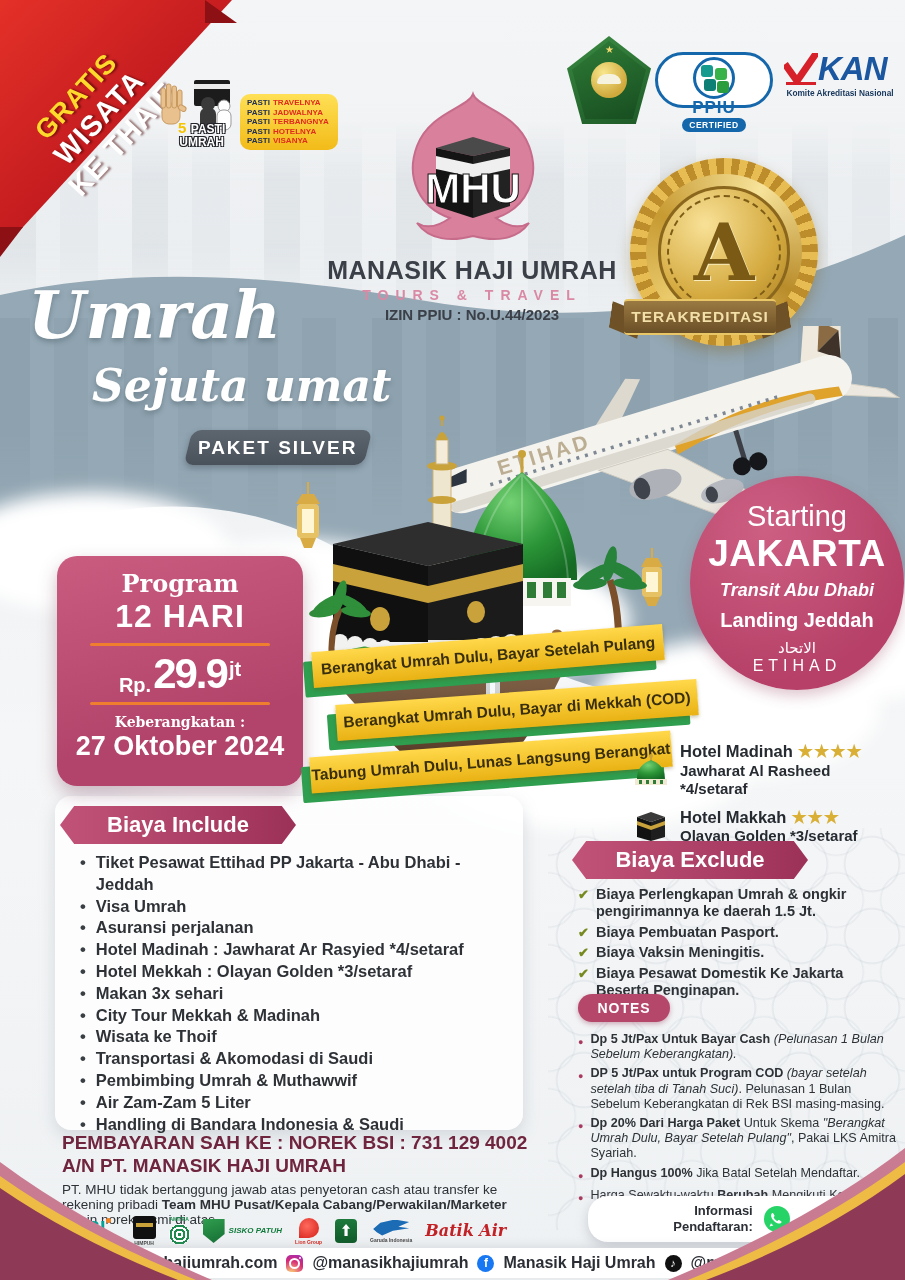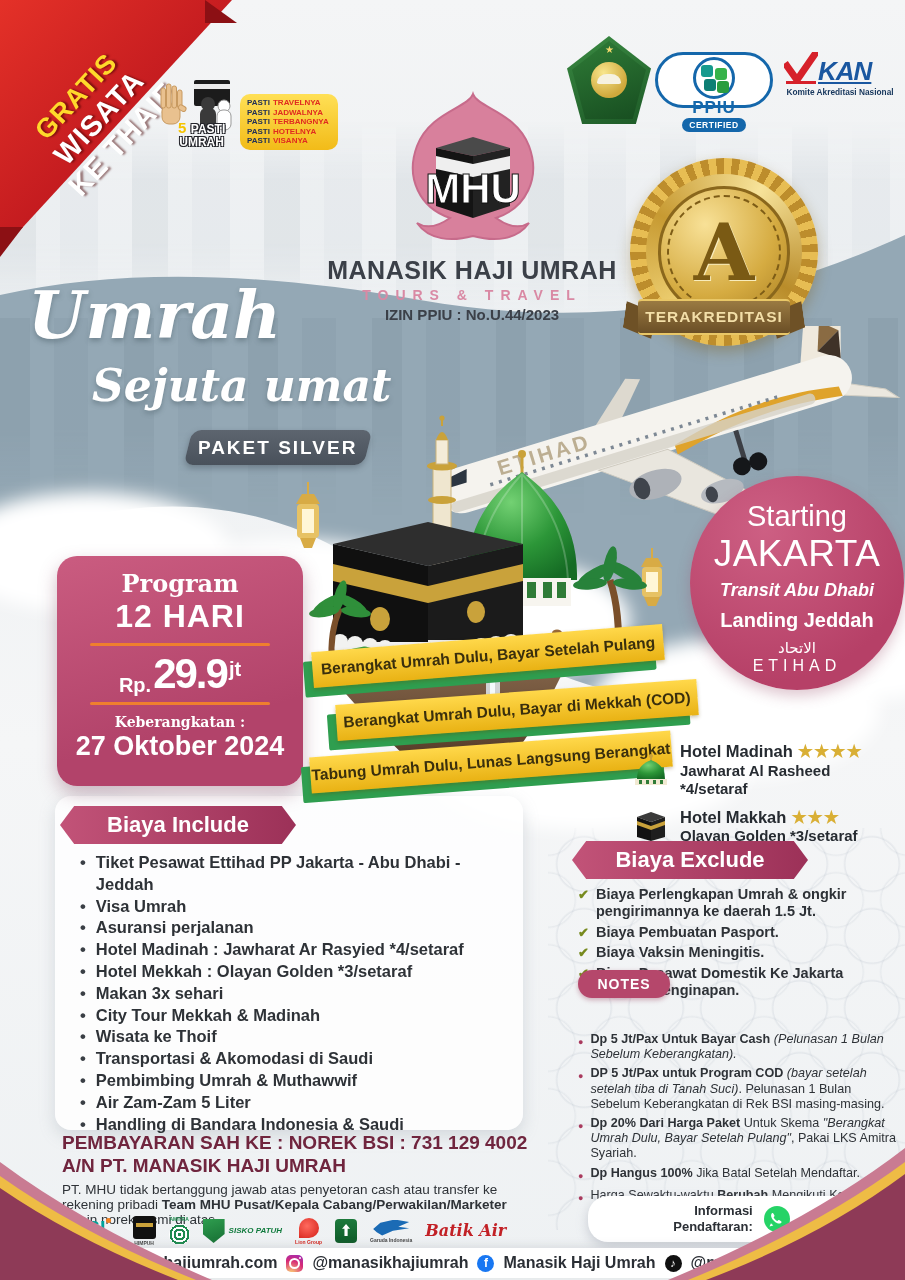--- a/index.html
+++ b/index.html
@@ -66,21 +66,21 @@
   #ppiu .sq{position:absolute;width:12px;height:12px;border-radius:3px;}
   #ppiu .s1{left:5px;top:5px;background:#159a8e;}
   #ppiu .s2{left:19px;top:8px;background:#37b34a;}
   #ppiu .s3{left:8px;top:19px;background:#0e7f74;}
   #ppiu .s4{left:21px;top:21px;background:#2a9d3f;}
   #ppiu .pcol{flex:1;display:flex;flex-direction:column;align-items:center;gap:2px;}
   #ppiu .ptitle{color:#1467ab;font-size:17px;font-weight:900;letter-spacing:1px;line-height:1;}
   #ppiu .pstat{background:#1467ab;color:#fff;font-size:8.5px;font-weight:800;border-radius:8px;padding:2px 7px;letter-spacing:.5px;}
   #kan{left:784px;top:52px;width:116px;height:58px;z-index:6;}
   #kan .krow{display:flex;align-items:flex-end;}
-  #kan .kname{color:#1a57a0;font-size:26px;font-weight:900;font-style:italic;letter-spacing:-1px;line-height:1;text-decoration:underline;}
+  #kan .kname{color:#1a57a0;font-size:33px;font-weight:900;font-style:italic;letter-spacing:-1px;line-height:1;}
   #kan .kcap{color:#16365c;font-size:8.3px;font-weight:800;margin-top:3px;text-align:center;width:112px;}
 
   
   #mhu-logo{left:398px;top:90px;z-index:5;}
   #brand-name{left:318px;top:256px;width:308px;text-align:center;z-index:5;
     color:#3b4048;font-size:25px;font-weight:800;letter-spacing:.5px;}
   #brand-tagline{left:318px;top:287px;width:308px;text-align:center;z-index:5;
     color:#d989a4;font-size:14px;font-weight:700;letter-spacing:7px;}
   #brand-license{left:318px;top:306px;width:308px;text-align:center;z-index:5;
     color:#3b4048;font-size:15px;font-weight:800;}
@@ -91,21 +91,21 @@
     display:flex;align-items:center;justify-content:center;box-shadow:0 6px 14px rgba(120,90,20,.35);}
   #seal .ring{width:156px;height:156px;border-radius:50%;
     background:conic-gradient(from 210deg,#f4d87c,#c79a32,#f7e39a,#b98c2a,#f4d87c);
     display:flex;align-items:center;justify-content:center;}
   #seal .face{width:132px;height:132px;border-radius:50%;position:relative;
     background:radial-gradient(circle at 35% 28%,#f8e197,#d5ab41 58%,#a87d21);
     border:3px solid #8a671c;display:flex;align-items:center;justify-content:center;}
   #seal .face::before{content:"";position:absolute;inset:6px;border:2px dashed #7d5c16;border-radius:50%;}
   #seal .grade{font-family:"DejaVu Serif",serif;font-size:78px;font-weight:700;color:#7a5a14;
     text-shadow:1px 1px 0 #f8ecbc;}
-  #seal-ribbon{left:624px;top:297px;width:180px;height:48px;z-index:6;}
+  #seal-ribbon{left:610px;top:297px;width:180px;height:48px;z-index:6;}
   #seal-ribbon .tail{position:absolute;top:6px;width:30px;height:34px;background:#6e5126;}
   #seal-ribbon .tl{left:0;clip-path:polygon(0 0,100% 22%,100% 100%,0 78%);transform:rotate(8deg);}
   #seal-ribbon .tr{right:0;clip-path:polygon(0 22%,100% 0,100% 78%,0 100%);transform:rotate(-8deg);}
   #seal-ribbon .band{position:absolute;left:14px;top:2px;width:152px;height:36px;
     background:linear-gradient(180deg,#9a7a42,#6b4f26);border-top:2px solid #e9c767;border-bottom:2px solid #e9c767;
     display:flex;align-items:center;justify-content:center;border-radius:4px;}
   #seal-ribbon .band span{color:#f3dfa8;font-size:15.5px;font-weight:800;letter-spacing:1px;}
 
   
   #title1{left:28px;top:282px;z-index:5;font-family:"DejaVu Serif",serif;font-style:italic;font-weight:700;
@@ -115,21 +115,21 @@
   #package-pill{left:188px;top:430px;width:180px;height:35px;z-index:5;background:linear-gradient(180deg,#5d656f,#49515b);
     border-radius:9px;transform:skewX(-14deg);display:flex;align-items:center;justify-content:center;box-shadow:0 3px 6px rgba(60,70,80,.4);}
   #package-pill span{transform:skewX(14deg);color:#fff;font-size:19px;font-weight:800;letter-spacing:2px;}
 
   
   #plane{left:428px;top:326px;z-index:4;}
   #route-circle{left:690px;top:476px;width:214px;height:214px;z-index:5;border-radius:50%;
     background:radial-gradient(circle at 35% 25%,#cd5f83,#b64067 72%);display:flex;flex-direction:column;
     align-items:center;text-align:center;color:#fff;padding-top:24px;box-shadow:0 6px 14px rgba(150,70,100,.3);}
   #route-circle .r1{font-size:29px;font-weight:500;}
-  #route-circle .r2{font-size:37px;font-weight:400;letter-spacing:.5px;line-height:1.15;}
+  #route-circle .r2{font-size:37px;font-weight:700;letter-spacing:.5px;line-height:1.15;}
   #route-circle .r3{font-size:18px;font-weight:700;font-style:italic;margin-top:4px;}
   #route-circle .r4{font-size:20px;font-weight:800;margin-top:8px;}
   #route-circle .r5{font-size:15px;margin-top:7px;font-family:"DejaVu Sans",sans-serif;}
   #route-circle .r6{font-size:16px;letter-spacing:5px;font-weight:400;}
 
   
   #program{left:57px;top:556px;width:246px;height:230px;z-index:6;border-radius:20px;
     background:linear-gradient(165deg,#ca5c80,#b2436a 70%);box-shadow:0 8px 18px rgba(120,60,85,.35);
     display:flex;flex-direction:column;align-items:center;color:#fff;padding:16px 12px 10px;}
   #program .pg1{font-family:"DejaVu Serif",serif;font-size:24px;font-weight:700;line-height:1;}
@@ -173,21 +173,21 @@
   #include-banner{left:60px;top:806px;width:236px;}
   #include-list{left:80px;top:852px;width:432px;z-index:6;margin:0;padding:0;list-style:none;}
   #include-list li{display:flex;font-size:16.5px;font-weight:600;color:#2e3237;line-height:21.8px;}
   #include-list .bullet{margin-right:10px;color:#3a3f45;}
 
   
   #exclude-banner{left:572px;top:841px;width:236px;}
   #exclude-list{left:578px;top:886px;width:316px;z-index:6;margin:0;padding:0;list-style:none;}
   #exclude-list li{display:flex;font-size:14.5px;font-weight:600;color:#2e3237;line-height:17.4px;margin-bottom:3px;}
   #exclude-list .check{margin-right:7px;color:#778a1f;font-weight:800;font-size:13px;}
-  #notes-pill{left:578px;top:970px;width:92px;height:28px;z-index:6;background:#b5476b;border-radius:14px;
+  #notes-pill{left:578px;top:994px;width:92px;height:28px;z-index:6;background:#b5476b;border-radius:14px;
     display:flex;align-items:center;justify-content:center;box-shadow:0 2px 5px rgba(150,60,90,.4);}
   #notes-pill span{color:#fff;font-size:14px;font-weight:800;letter-spacing:1px;}
   #notes-list{left:578px;top:1032px;width:322px;z-index:6;margin:0;padding:0;list-style:none;}
   #notes-list li{display:flex;font-size:12.6px;color:#2e3237;line-height:15.2px;margin-bottom:4px;}
   #notes-list .ndot{color:#a93a5e;font-size:9px;margin:3px 7px 0 0;}
 
   
   #pay1,#pay2{left:62px;z-index:6;color:#70253e;font-size:19px;font-weight:800;white-space:nowrap;}
   #pay1{top:1132px;} #pay2{top:1155px;}
   #disclaimer{left:62px;top:1182px;width:478px;z-index:6;font-size:13.5px;color:#2e3237;line-height:15.2px;}

